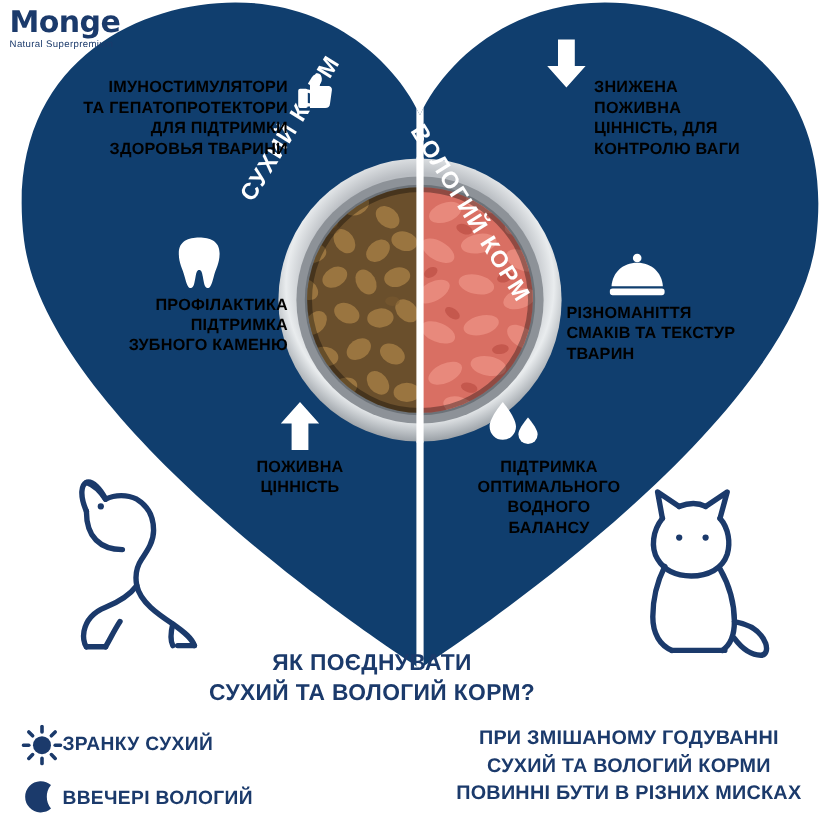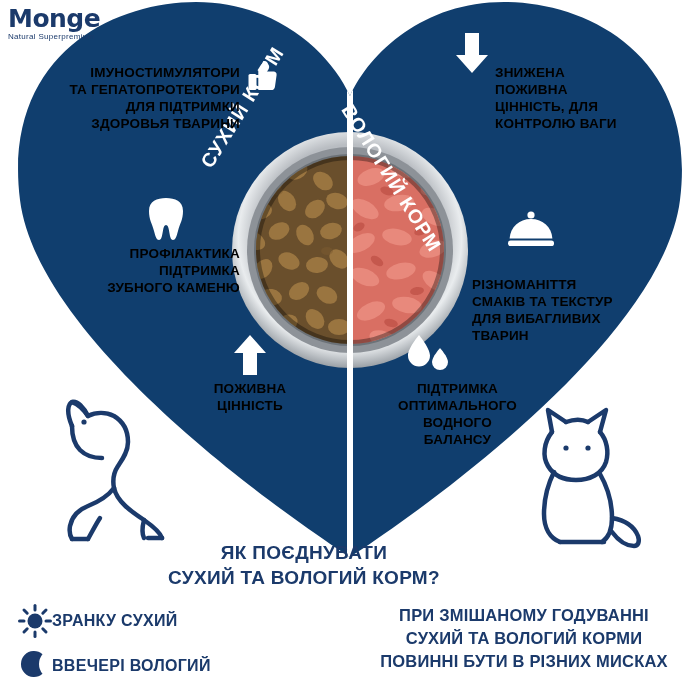--- a/index.html
+++ b/index.html
@@ -25,21 +25,21 @@
 
   
   .call{position:absolute;color:#000000;font-weight:bold;font-size:13.5px;line-height:17px;letter-spacing:0.2px;}
   .call.r{text-align:right;}
   .call.l{text-align:left;}
   .call.c{text-align:center;}
 
   .ic{position:absolute;}
 
   
-  .q{position:absolute;left:12px;top:540px;width:584px;text-align:center;color:#1b3a6b;font-weight:bold;font-size:19px;line-height:25px;letter-spacing:0.3px;}
+  .q{position:absolute;left:18px;top:540px;width:584px;text-align:center;color:#1b3a6b;font-weight:bold;font-size:19px;line-height:25px;letter-spacing:0.3px;}
 
   .tipbox{position:absolute;left:18px;top:604px;width:300px;}
   .tip{display:flex;align-items:center;margin-bottom:11px;}
   .tip .txt{color:#1b3a6b;font-weight:bold;font-size:16px;letter-spacing:0.3px;}
 
   .rightnote{position:absolute;left:350px;top:604px;width:348px;text-align:center;color:#1b3a6b;font-weight:bold;font-size:16.5px;line-height:23px;letter-spacing:0.2px;}
 </style>
 </head>
 <body>
 
@@ -235,24 +235,23 @@
     <div>КОНТРОЛЮ ВАГИ</div>
   </div>
 
   <div class="ic" style="left:508px;top:210px;">
     <svg width="46" height="38" viewBox="0 0 46 38">
       <circle cx="23" cy="5" r="3.6" fill="#ffffff"></circle>
       <path d="M23 9 C11 9 2.5 17 1.6 28.5 H44.4 C43.5 17 35 9 23 9 Z" fill="#ffffff"></path>
       <rect x="0" y="30.5" width="46" height="5.5" rx="2.6" fill="#ffffff"></rect>
     </svg>
   </div>
-  <div class="call l" style="left:472px;top:252px;width:195px;margin-top:24px;">
+  <div class="call l" style="left:472px;top:252px;width:195px;">
     <div>РІЗНОМАНІТТЯ</div>
     <div>СМАКІВ ТА ТЕКСТУР</div>
-    <div>ДЛЯ ВИБАГЛИВИХ</div>
     <div>ТВАРИН</div>
   </div>
 
   <div class="ic" style="left:404px;top:333px;">
     <svg width="48" height="42" viewBox="0 0 48 42">
       <path d="M15 2 C15 2 4 15 4 22.5 A11 11 0 0 0 26 22.5 C26 15 15 2 15 2 Z" fill="#ffffff"></path>
       <path d="M36 15 C36 15 28 24 28 29 A8 8 0 0 0 44 29 C44 24 36 15 36 15 Z" fill="#ffffff"></path>
     </svg>
   </div>
   <div class="call c" style="left:375px;top:380px;width:165px;">

